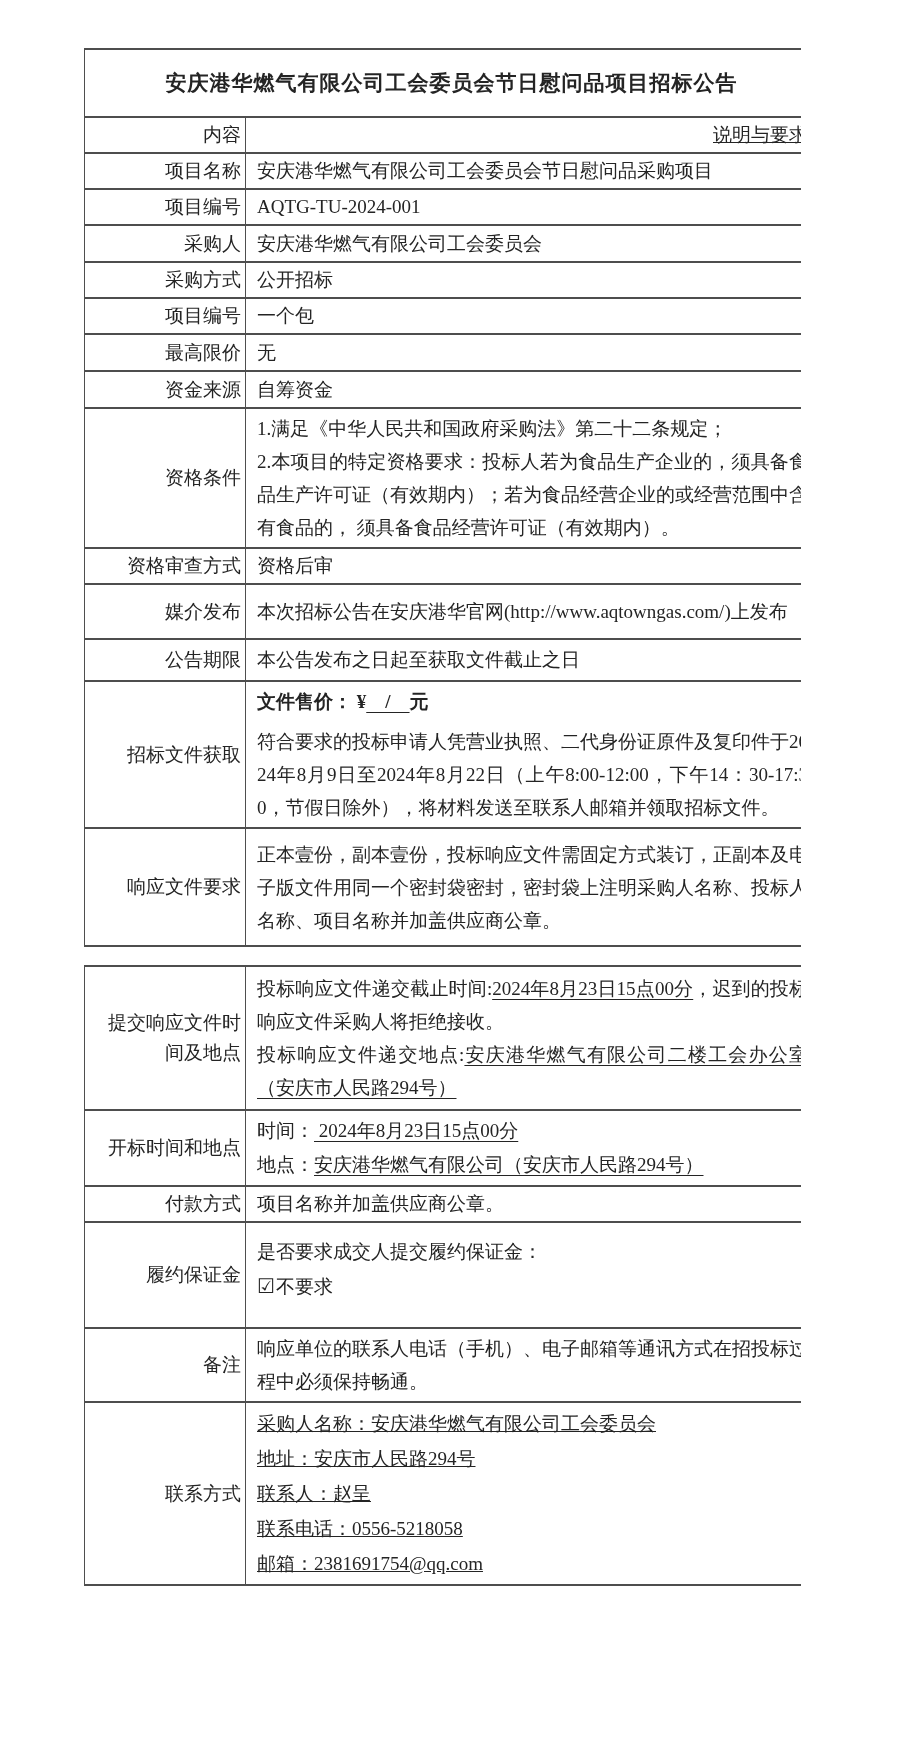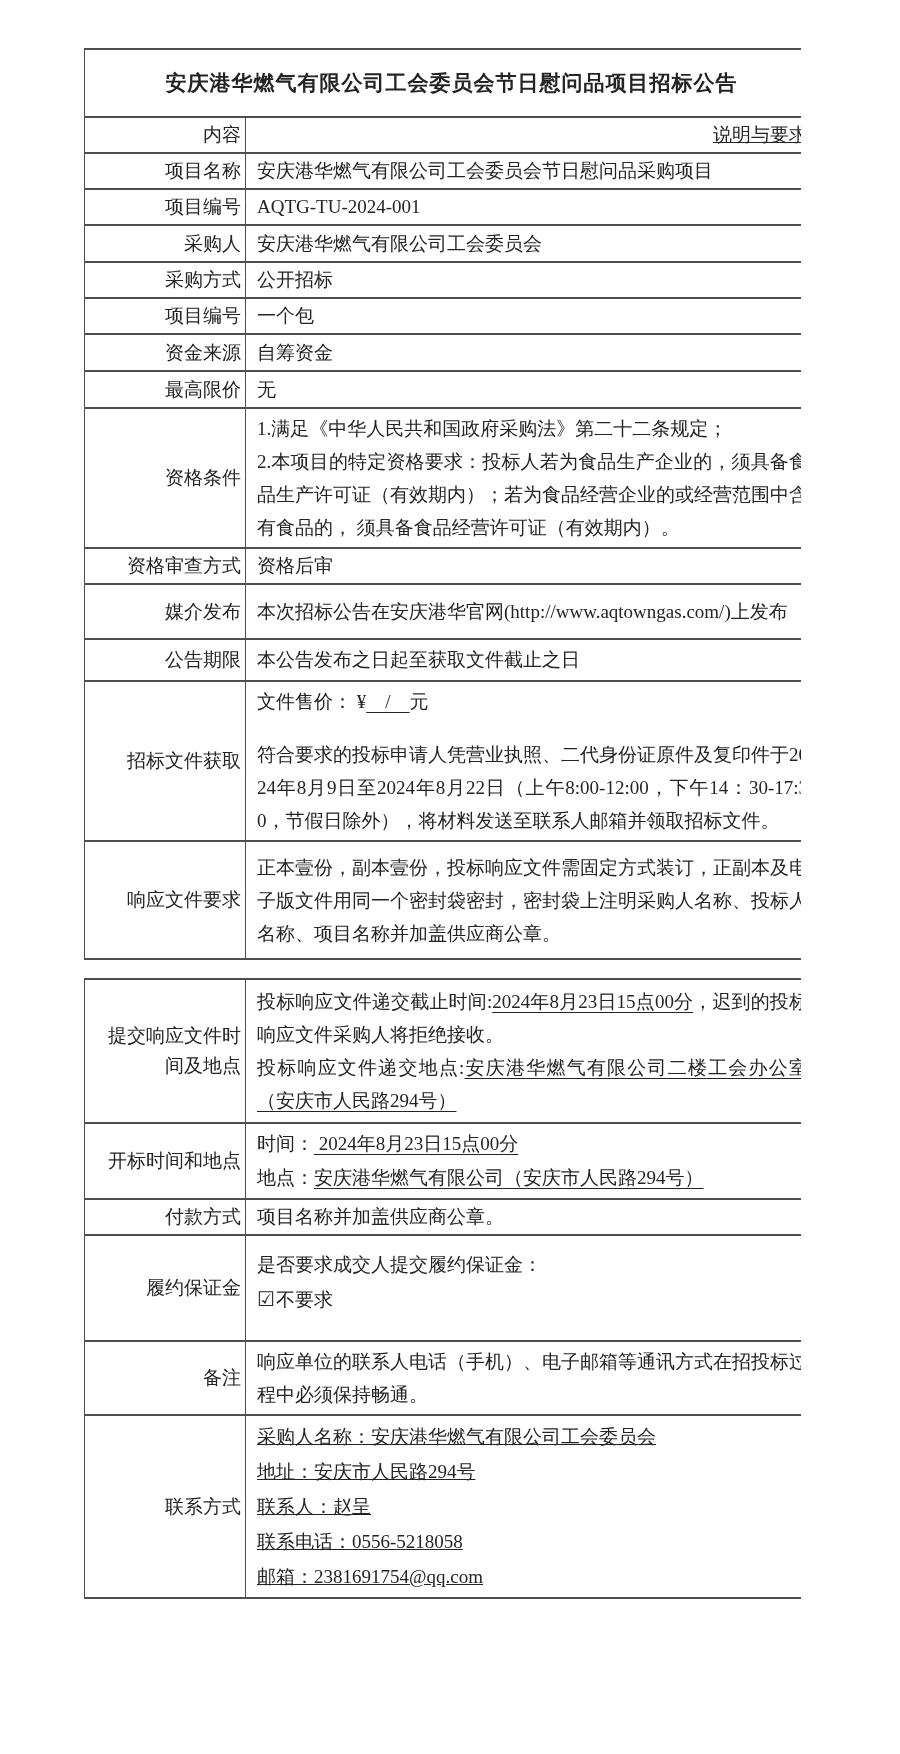--- a/index.html
+++ b/index.html
@@ -48,21 +48,21 @@
     white-space: pre-line;
     padding: 2px 4px;
     line-height: 30px;
   }
   td.val {
     padding: 3px 10px 3px 11px;
     text-align: left;
   }
   td.val-center { text-align: right; text-decoration: underline; }
   td.val p { margin: 0; line-height: 33px; text-align: justify; }
-  td.val p.gap-below { margin-bottom: 20px; }
+  td.val p.gap-below { margin-bottom: 7px; font-weight: bold; }
   td.val .line { line-height: 34px; }
   td.val-contact .line { line-height: 35px; text-decoration: underline; }
   td.v-top { vertical-align: top; padding-top: 12px; }
   .u { text-decoration: underline; text-underline-offset: 4px; }
   .checkbox {
     font-family: "DejaVu Sans", sans-serif;
     font-size: 20px;
     font-weight: bold;
     margin-right: 1px;
   }
@@ -122,27 +122,27 @@
       <td class="lbl">采购方式</td>
       <td class="val">公开招标</td>
     </tr>
 
     <tr class="rh-s">
       <td class="lbl">项目编号</td>
       <td class="val">一个包</td>
     </tr>
 
     <tr class="rh-s2">
+      <td class="lbl">最高限价</td>
+      <td class="val">无</td>
+    </tr>
+
+    <tr class="rh-s2">
       <td class="lbl">资金来源</td>
       <td class="val">自筹资金</td>
-    </tr>
-
-    <tr class="rh-s2">
-      <td class="lbl">最高限价</td>
-      <td class="val">无</td>
     </tr>
 
 
 
     <tr class="rh-qual">
       <td class="lbl">资格条件</td>
       <td class="val">
         <p>1.满足《中华人民共和国政府采购法》第二十二条规定；</p>
         <p>2.本项目的特定资格要求：投标人若为食品生产企业的，须具备食品生产许可证（有效期内）；若为食品经营企业的或经营范围中含有食品的， 须具备食品经营许可证（有效期内）。</p>
       </td>

